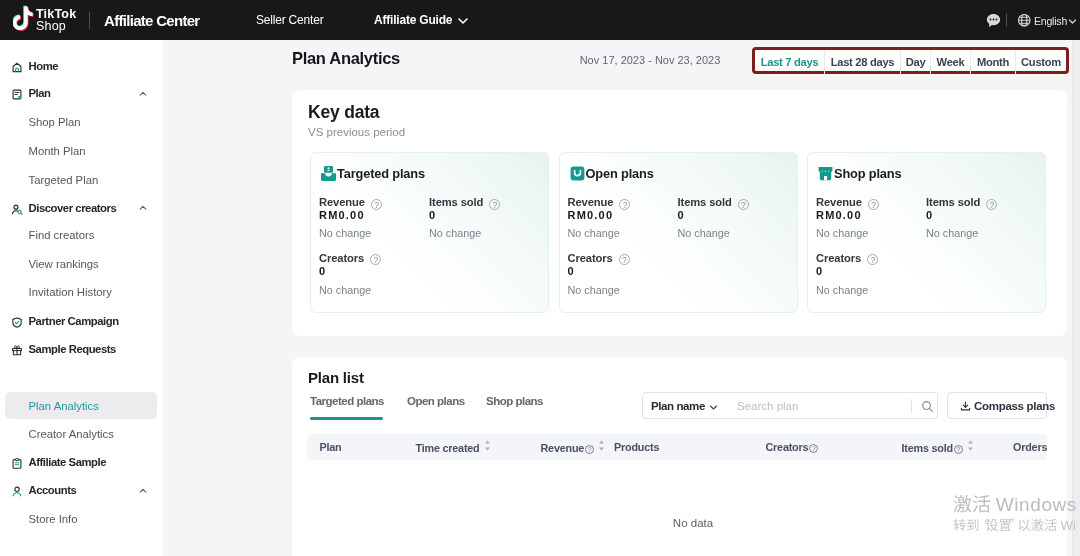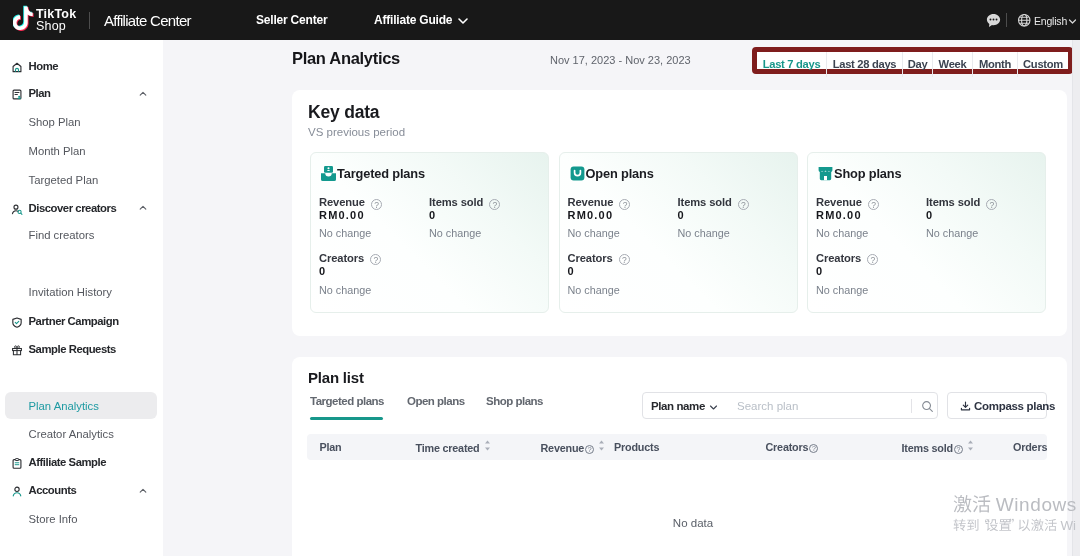--- a/index.html
+++ b/index.html
@@ -22,21 +22,21 @@
 .teal{color:#17978b}
 
 .stat{position:absolute;top:112px;width:239px;height:161px;border:1px solid #e6efeb;border-radius:6px;background:linear-gradient(225deg,#e7f3ee 0%,#f3faf7 30%,#fdfffe 60%,#ffffff 100%)}
 .stat .ttl{position:absolute;left:24px;top:13px;font-size:12.8px;font-weight:bold;color:#1b1c21;letter-spacing:-.15px}
 .stat .sic{position:absolute;left:9px;top:12px;width:17px;height:17px}
 .lab{position:absolute;font-size:11.2px;font-weight:bold;color:#33363e;white-space:nowrap;letter-spacing:-.1px}
 .val{position:absolute;font-size:11px;font-weight:bold;color:#17181d;letter-spacing:1.2px}
 .noc{position:absolute;font-size:10.8px;color:#7b828c}
 .qm{display:inline-block;vertical-align:-1.5px;width:11px;height:11px;border:1px solid #a7abb3;border-radius:50%;margin-left:3px;position:relative;font-weight:400;color:#8b9097;font-size:8.5px;line-height:10px;text-align:center}
 
-.btngrp{position:absolute;left:589px;top:7px;height:27px;display:flex;background:#fff;border:5px solid #7f1d1d;border-radius:4px}
+.btngrp{position:absolute;left:589px;top:7px;height:27px;display:flex;background:#fff;border:3px solid #7f1d1d;border-radius:4px}
 .btngrp div{height:25px;line-height:25px;text-align:center;font-size:11.2px;letter-spacing:-.3px;font-weight:bold;color:#3c4350;border-right:1px solid #e9eaee}
 .btngrp div.teal{color:#18968a}
 .btngrp div:last-child{border-right:none}
 
 .tab{position:absolute;top:355px;font-size:11.5px;font-weight:bold;color:#62676f;white-space:nowrap;letter-spacing:-.5px}
 .inputbox{position:absolute;left:479px;top:352px;width:296px;height:27px;border:1px solid #e1e2e6;border-radius:4px;background:#fff}
 .export{position:absolute;left:784px;top:352px;width:100px;height:27px;border:1px solid #e1e2e6;border-radius:4px;background:#fff}
 .thead{position:absolute;left:144px;top:394px;width:740px;height:26px;background:#f4f5f8;border-radius:4px;overflow:hidden}
 .th{position:absolute;top:0;height:26px;line-height:26px;font-size:10.8px;font-weight:bold;color:#49505e;white-space:nowrap;letter-spacing:-.2px}
 .qm2{display:inline-block;vertical-align:0px;width:9px;height:9px;border:1px solid #767d8a;border-radius:50%;font-weight:400;color:#767d8a;font-size:7px;line-height:8px;text-align:center;margin-left:1px}
@@ -50,22 +50,22 @@
 
 <div id="nav">
   <svg class="abs" style="left:13px;top:5px" width="21" height="27" viewBox="0 0 21 27">
     <path d="M10.8 1.2 C10.8 1.2 10.8 12.9 10.8 17.1 C10.8 19.6 8.9 21.2 6.9 21.2 C4.9 21.2 3.2 19.7 3.2 17.5 C3.2 15.3 5 13.8 6.8 13.8 L6.8 10.1 C2.7 10.1 -0.4 13.3 -0.4 17.5 C-0.4 21.7 2.8 24.9 6.9 24.9 C11 24.9 14.4 21.6 14.4 17.4 L14.4 9.3 C15.8 10.3 17.6 10.9 19.4 10.9 L19.4 7.2 C16.9 7.2 14.5 5.2 14.4 1.2 Z" fill="#25f4ee" transform="translate(-0.55,-0.55)"></path>
     <path d="M10.8 1.2 C10.8 1.2 10.8 12.9 10.8 17.1 C10.8 19.6 8.9 21.2 6.9 21.2 C4.9 21.2 3.2 19.7 3.2 17.5 C3.2 15.3 5 13.8 6.8 13.8 L6.8 10.1 C2.7 10.1 -0.4 13.3 -0.4 17.5 C-0.4 21.7 2.8 24.9 6.9 24.9 C11 24.9 14.4 21.6 14.4 17.4 L14.4 9.3 C15.8 10.3 17.6 10.9 19.4 10.9 L19.4 7.2 C16.9 7.2 14.5 5.2 14.4 1.2 Z" fill="#fe2c55" transform="translate(1.15,1.0)"></path>
     <path d="M10.8 1.2 C10.8 1.2 10.8 12.9 10.8 17.1 C10.8 19.6 8.9 21.2 6.9 21.2 C4.9 21.2 3.2 19.7 3.2 17.5 C3.2 15.3 5 13.8 6.8 13.8 L6.8 10.1 C2.7 10.1 -0.4 13.3 -0.4 17.5 C-0.4 21.7 2.8 24.9 6.9 24.9 C11 24.9 14.4 21.6 14.4 17.4 L14.4 9.3 C15.8 10.3 17.6 10.9 19.4 10.9 L19.4 7.2 C16.9 7.2 14.5 5.2 14.4 1.2 Z" fill="#fff" transform="translate(0.3,0.2)"></path>
   </svg>
   <div class="abs" style="left:36px;top:6.5px;font-size:12.5px;font-weight:bold;letter-spacing:.2px">TikTok</div>
   <div class="abs" style="left:36px;top:18.5px;font-size:12.5px;letter-spacing:.2px">Shop</div>
   <div class="sep" style="left:89px;top:12px;height:17px"></div>
-  <div class="abs" style="left:104px;top:12px;font-size:15px;font-weight:normal;letter-spacing:-.7px">Affiliate Center</div>
-  <div class="abs" style="left:256px;top:13px;font-size:12px;font-weight:bold;letter-spacing:-.2px">Seller Center</div>
+  <div class="abs" style="left:104px;top:12px;font-size:15px;font-weight:bold;letter-spacing:-.7px">Affiliate Center</div>
+  <div class="abs" style="left:256px;top:13px;font-size:12px;font-weight:normal;letter-spacing:-.2px">Seller Center</div>
   <div class="abs" style="left:374px;top:13px;font-size:12px;font-weight:bold;letter-spacing:-.2px">Affiliate Guide</div>
   <svg class="abs" style="left:457px;top:15px" width="12" height="12" viewBox="0 0 12 12">
       <path d="M2 4l4 4 4-4" stroke="#fff" stroke-width="1.6" fill="none" stroke-linecap="round" stroke-linejoin="round"></path>
     </svg>
   <svg class="abs" style="left:985px;top:12px" width="17" height="17" viewBox="0 0 18 18">
       <path d="M9 2C5.1 2 2 4.7 2 8c0 1.9 1 3.5 2.6 4.6L4.2 16l3.2-2.2c.5.1 1 .2 1.6.2 3.9 0 7-2.7 7-6S12.9 2 9 2z" fill="#d8d8d8"></path>
       <circle cx="5.8" cy="8" r="1" fill="#161616"></circle>
       <circle cx="9" cy="8" r="1" fill="#161616"></circle>
       <circle cx="12.2" cy="8" r="1" fill="#161616"></circle>
     </svg>
@@ -126,20 +126,23 @@
         </svg>
       </span>
       <span class="tx">Discover creators</span>
       <svg class="chev" viewBox="0 0 10 10">
         <path d="M1.5 6.5 5 3l3.5 3.5" stroke="#5c5f66" stroke-width="1.4" fill="none" stroke-linecap="round" stroke-linejoin="round"></path>
       </svg>
     </div>
   <div class="sitem sub" style="top:181px">
       <span class="tx">Find creators</span>
     </div>
+  <div class="sitem sub" style="top:209.5px">
+      <span class="tx">View rankings</span>
+    </div>
   <div class="sitem sub" style="top:238px">
       <span class="tx">Invitation History</span>
     </div>
   <div class="sitem main" style="top:266.5px">
       <span class="ic">
         <svg width="15" height="15" viewBox="0 0 15 15">
           <path d="M7.5 1.8 12.7 3.6v4.2c0 2.6-2.1 4.6-5.2 5.6-3.1-1-5.2-3-5.2-5.6V3.6z" fill="none" stroke="#2b2d31" stroke-width="1.4" stroke-linejoin="round"></path>
           <path d="M5.3 7.3l1.6 1.6 2.8-2.8" fill="none" stroke="#17978b" stroke-width="1.4" stroke-linecap="round" stroke-linejoin="round"></path>
         </svg>
       </span>
@@ -184,21 +187,21 @@
         <path d="M1.5 6.5 5 3l3.5 3.5" stroke="#5c5f66" stroke-width="1.4" fill="none" stroke-linecap="round" stroke-linejoin="round"></path>
       </svg>
     </div>
   <div class="sitem sub" style="top:464.5px">
       <span class="tx">Store Info</span>
     </div>
 </div>
 
 <div id="main">
   <div class="abs" style="left:129px;top:8.5px;font-size:16.5px;font-weight:bold;color:#16161a;letter-spacing:-.3px">Plan Analytics</div>
-  <div class="abs" style="left:387px;top:14px;width:200px;text-align:left;font-size:11px;color:#60646c">Nov 17, 2023 - Nov 23, 2023</div>
+  <div class="abs" style="left:387px;top:14px;width:200px;text-align:center;font-size:11px;color:#60646c">Nov 17, 2023 - Nov 23, 2023</div>
   <div class="btngrp">
       <div class="teal" style="width:70px">Last 7 days</div>
       <div style="width:76px">Last 28 days</div>
       <div style="width:30px">Day</div>
       <div style="width:40px">Week</div>
       <div style="width:45px">Month</div>
       <div style="width:50px">Custom</div>
     </div>
 
   <div class="card" style="left:129px;top:50px;width:775px;height:246px"></div>

